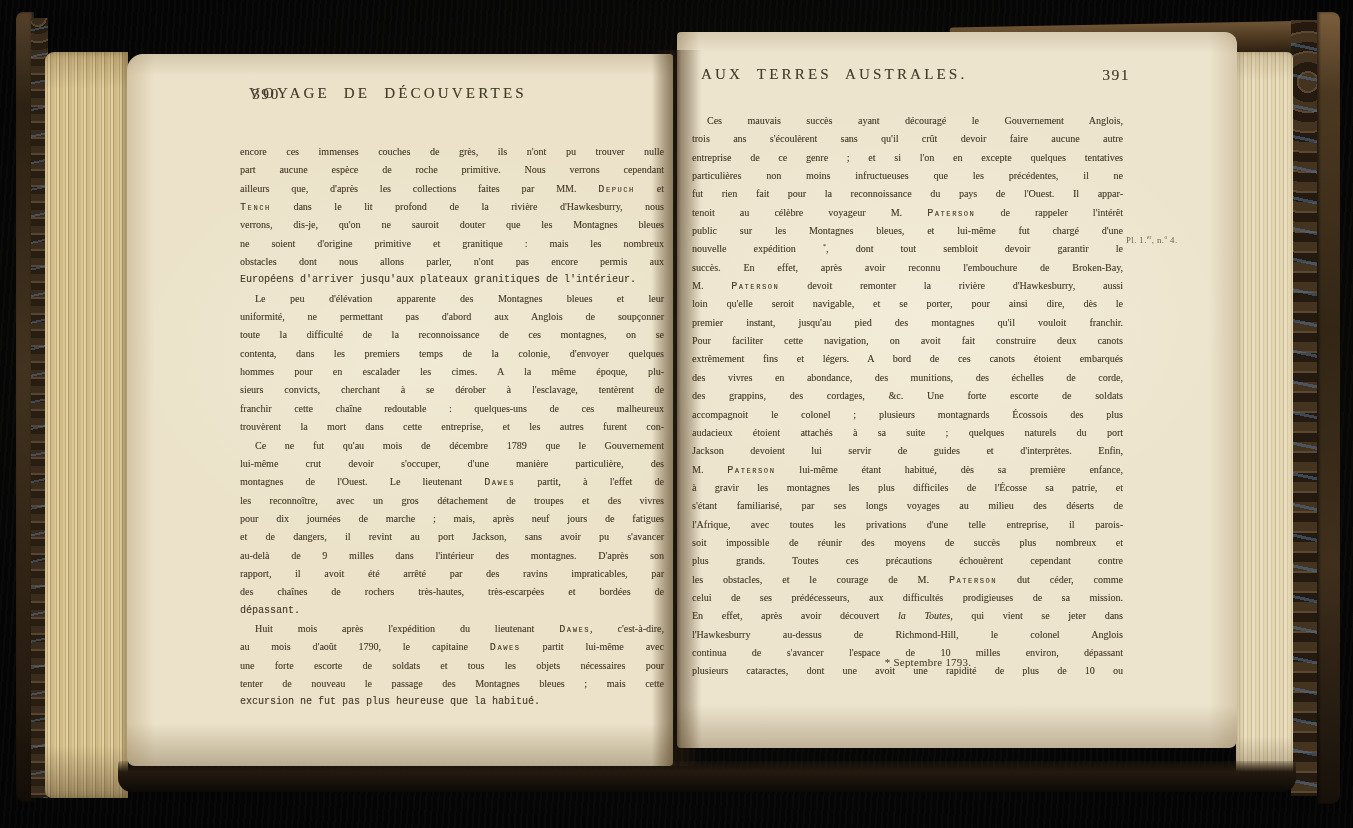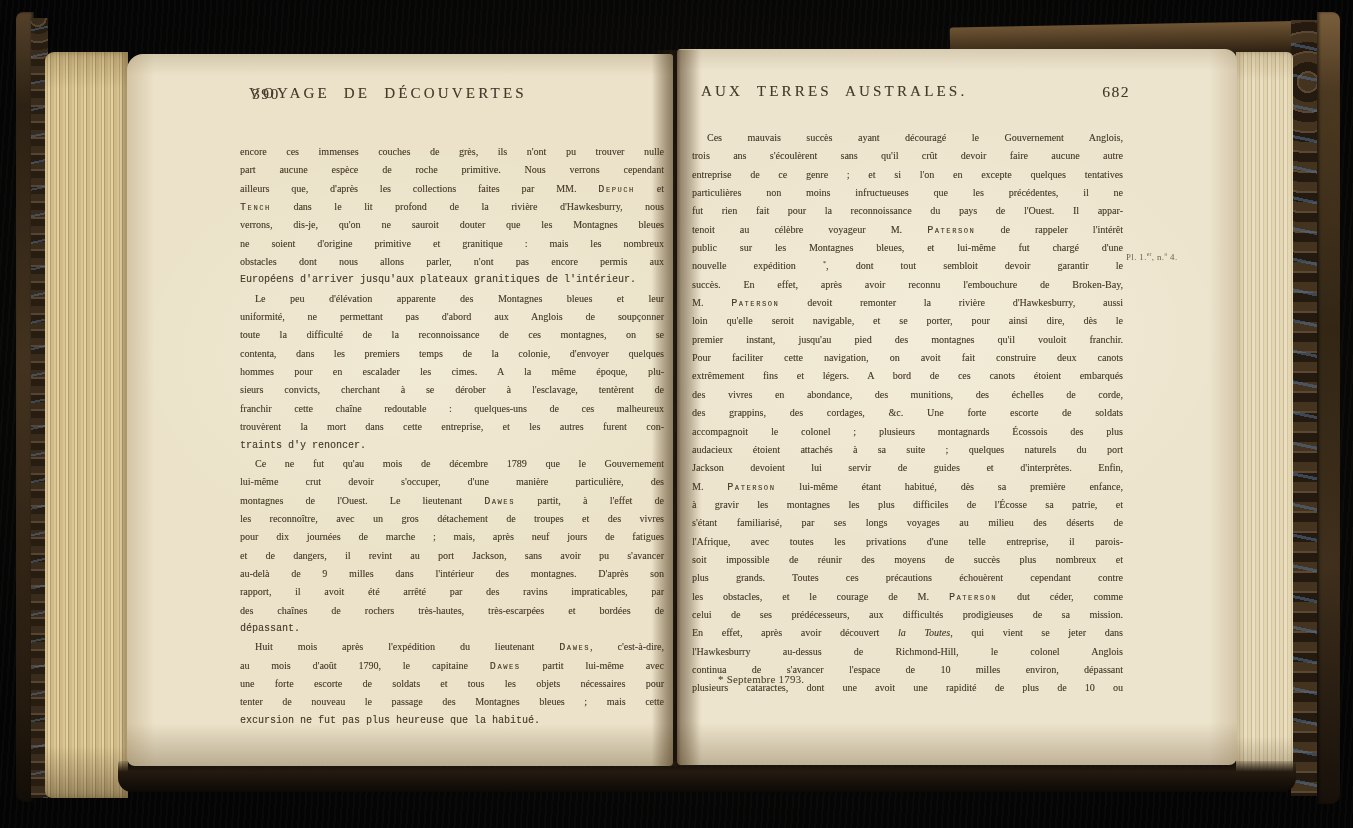--- a/index.html
+++ b/index.html
@@ -74,21 +74,21 @@
     left:127px;top:54px;width:546px;height:712px;
     border-radius:16px 3px 4px 8px;
     background:
       radial-gradient(ellipse 420px 300px at 55% 42%, rgba(255,252,238,.30) 0%, rgba(255,252,238,0) 70%),
       linear-gradient(90deg, rgba(150,120,70,.28) 0%, rgba(150,120,70,0) 5%),
       linear-gradient(270deg, rgba(110,85,45,.38) 0%, rgba(110,85,45,0) 4%),
       linear-gradient(180deg, rgba(120,95,55,.20) 0%, rgba(120,95,55,0) 3%, rgba(120,95,55,0) 94%, rgba(95,72,38,.35) 100%),
       #ebe2c9;
   }
   .page-right{
-    left:677px;top:49px;width:560px;height:716px;
+    left:677px;top:32px;width:560px;height:716px;
     border-radius:4px 12px 8px 4px;
     background:
       radial-gradient(ellipse 430px 310px at 45% 40%, rgba(255,253,240,.32) 0%, rgba(255,253,240,0) 70%),
       linear-gradient(90deg, rgba(110,85,45,.35) 0%, rgba(110,85,45,0) 4%),
       linear-gradient(270deg, rgba(140,112,65,.25) 0%, rgba(140,112,65,0) 5%),
       linear-gradient(180deg, rgba(120,95,55,.18) 0%, rgba(120,95,55,0) 3%, rgba(120,95,55,0) 94%, rgba(95,72,38,.32) 100%),
       #ede4cd;
   }
   .gutter{
     position:absolute;left:652px;top:50px;width:50px;height:716px;z-index:4;pointer-events:none;
@@ -123,20 +123,21 @@
   sup{font-size:0.62em;vertical-align:super;line-height:0;}
 
   .margin-note{
     position:absolute;left:449px;top:203px;width:86px;
     font-size:8.8px;letter-spacing:.4px;color:#6e614a;text-shadow:none;
   }
   .footnote{
     position:absolute;left:41px;top:624px;width:420px;
     font-size:10.8px;letter-spacing:.3px;color:#51452f;
     text-shadow:0.2px 0.2px 0.4px rgba(81,69,47,.3);
+    text-align:center;
   }
 </style>
 </head>
 <body>
 
 <div class="stage">
 
   <div class="leather-left"></div>
   <div class="marble-left"></div>
   <div class="fore-edge-left"></div>
@@ -165,21 +166,20 @@
         </div>
         <div class="para">
           <div class="line ind">Le peu d'élévation apparente des Montagnes bleues et leur</div>
           <div class="line">uniformité, ne permettant pas d'abord aux Anglois de soupçonner</div>
           <div class="line">toute la difficulté de la reconnoissance de ces montagnes, on se</div>
           <div class="line">contenta, dans les premiers temps de la colonie, d'envoyer quelques</div>
           <div class="line">hommes pour en escalader les cimes. A la même époque, plu-</div>
           <div class="line">sieurs convicts, cherchant à se dérober à l'esclavage, tentèrent de</div>
           <div class="line">franchir cette chaîne redoutable : quelques-uns de ces malheureux</div>
           <div class="line">trouvèrent la mort dans cette entreprise, et les autres furent con-</div>
-          <div class="line ll">traints d'y renoncer.</div>
         </div>
         <div class="para">
           <div class="line ind">Ce ne fut qu'au mois de décembre 1789 que le Gouvernement</div>
           <div class="line">lui-même crut devoir s'occuper, d'une manière particulière, des</div>
           <div class="line">montagnes de l'Ouest. Le lieutenant <span class="sc">Dawes</span> partit, à l'effet de</div>
           <div class="line">les reconnoître, avec un gros détachement de troupes et des vivres</div>
           <div class="line">pour dix journées de marche ; mais, après neuf jours de fatigues</div>
           <div class="line">et de dangers, il revint au port Jackson, sans avoir pu s'avancer</div>
           <div class="line">au-delà de 9 milles dans l'intérieur des montagnes. D'après son</div>
           <div class="line">rapport, il avoit été arrêté par des ravins impraticables, par</div>
@@ -192,21 +192,21 @@
           <div class="line">une forte escorte de soldats et tous les objets nécessaires pour</div>
           <div class="line">tenter de nouveau le passage des Montagnes bleues ; mais cette</div>
           <div class="line ll">excursion ne fut pas plus heureuse que la habitué.</div>
         </div>
       </div>
   </div>
 
   <div class="page page-right">
     <div class="header" style="left:15px;top:34px;width:431px;">
       <span class="running-title">AUX TERRES AUSTRALES.</span>
-      <span class="pagenum pn-right">682</span>
+      <span class="pagenum pn-right">391</span>
     </div>
     <div class="body-text" style="left:15px;top:54px;width:431px;">
         <div class="para">
           <div class="line ind">Ces mauvais succès ayant découragé le Gouvernement Anglois,</div>
           <div class="line">trois ans s'écoulèrent sans qu'il crût devoir faire aucune autre</div>
           <div class="line">entreprise de ce genre ; et si l'on en excepte quelques tentatives</div>
           <div class="line">particulières non moins infructueuses que les précédentes, il ne</div>
           <div class="line">fut rien fait pour la reconnoissance du pays de l'Ouest. Il appar-</div>
           <div class="line">tenoit au célèbre voyageur M. <span class="sc">Paterson</span> de rappeler l'intérêt</div>
           <div class="line">public sur les Montagnes bleues, et lui-même fut chargé d'une</div>

